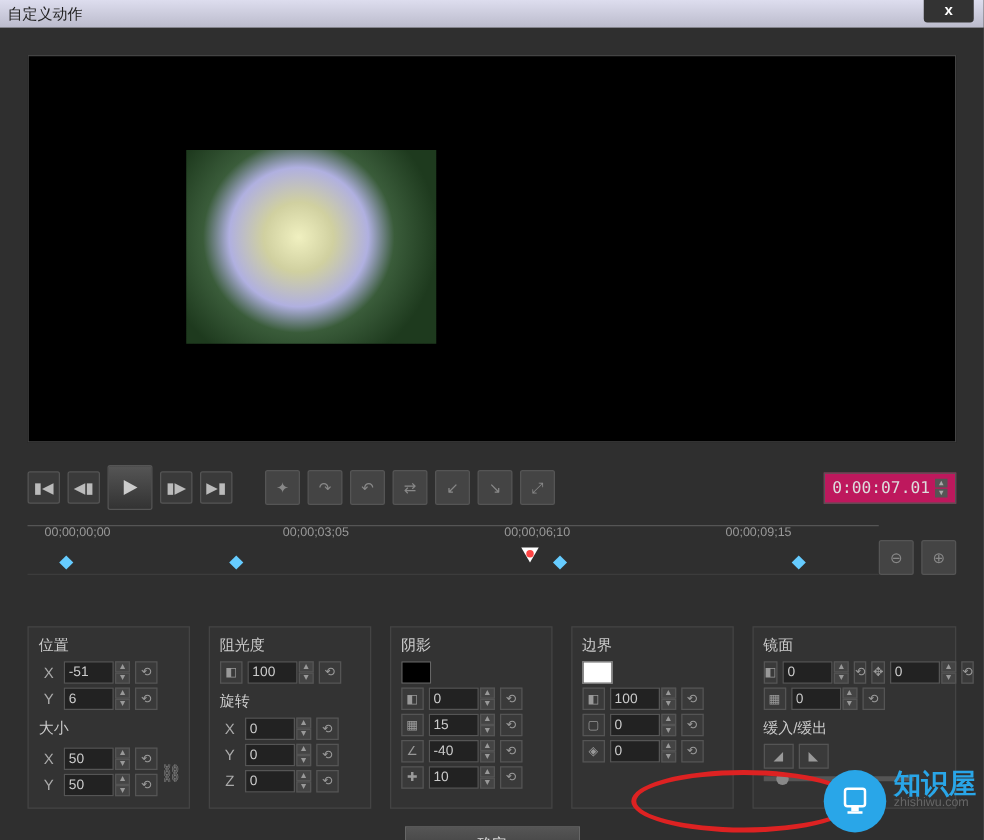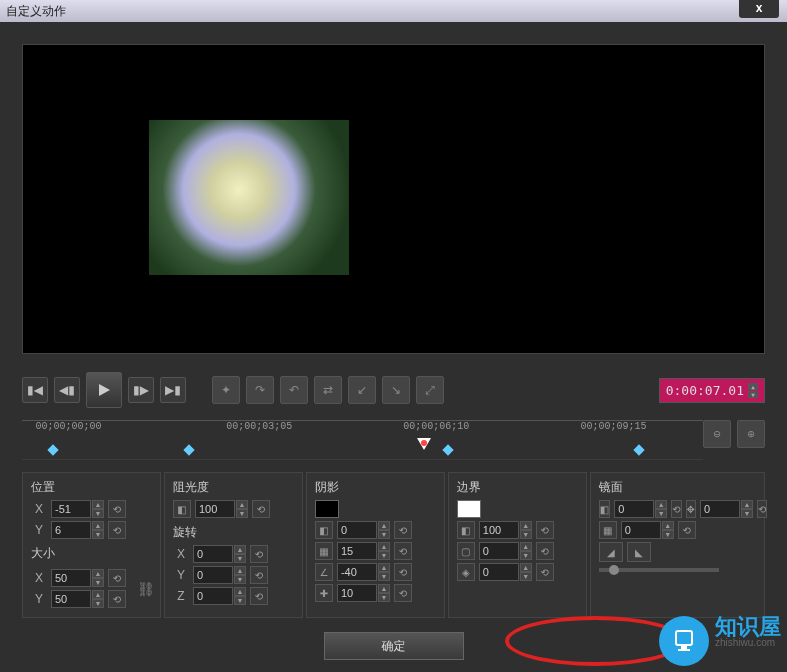--- a/index.html
+++ b/index.html
@@ -16,23 +16,23 @@
   .timecode { margin-left: auto; background: #be185d; border: 1px solid #555; padding: 4px 6px; font-family: monospace; font-size: 13px; color: #ddd; display: flex; align-items: center; gap: 4px; }
   .spinner { display:flex; flex-direction:column; gap:1px; }
   .spinner span { width:10px; height:7px; background:#555; display:block; font-size:6px; text-align:center; line-height:7px; color:#aaa; }
   .timeline-area { padding: 6px 12px 12px; position: relative; }
   .ruler { position: relative; height: 18px; border-top: 1px solid #555; }
   .tick-label { position: absolute; top: 0; font-size: 10px; color: #999; }
   .track { position: relative; height: 20px; margin-top: 2px; border-bottom: 1px solid #3c3c3c; }
   .keyframe { position: absolute; top: 6px; width: 8px; height: 8px; background: #6cf; transform: rotate(45deg); }
   .playhead { position: absolute; top: -2px; width: 0; height: 0; border-left: 7px solid transparent; border-right: 7px solid transparent; border-top: 12px solid #fff; }
   .playhead::after { content:""; position:absolute; left:-3px; top:-10px; width:6px; height:6px; background:#f44; border-radius:50%; }
-  .timeline-row { display:flex; align-items:flex-start;font-family:Liberation Mono, monospace; }
+  .timeline-row { display:flex; align-items:flex-end; }
   .zoom-btns { margin-left:auto; display:flex; gap:6px; }
-  .panels { display: flex; gap: 3px; padding: 0 12px; }
+  .panels { display: flex; gap: 15px; padding: 0 12px; margin-top: 29px; }
   .panel { background: #333; border: 1px solid #444; padding: 6px 8px; flex: 1; min-width: 0; }
   .panel h4 { font-weight: normal; font-size: 12px; color: #ccc; margin-bottom: 4px; }
   .prow { display: flex; align-items: center; gap: 4px; margin: 3px 0; }
   .prow label { width: 16px; color: #aaa; text-align: center; }
   .numbox { display: flex; align-items: flex-start; }
   .numbox input { width: 40px; height: 18px; background: #222; border: 1px solid #555; color: #ccc; padding: 0 3px; font-size: 11px; }
   .sp { display:flex; flex-direction:column; margin-left:1px; }
   .sp span { width:12px; height:9px; background:#444; border:1px solid #555; display:block; font-size:7px; text-align:center; line-height:7px; color:#999; cursor:pointer; }
   .swatch { width: 24px; height: 18px; border: 1px solid #666; }
   .iconbtn { width:18px; height:18px; background:#3a3a3a; border:1px solid #555; color:#999; display:flex; align-items:center; justify-content:center; font-size:10px; cursor:pointer; }
@@ -334,20 +334,21 @@
         <div class="iconbtn">▦</div>
         <div class="numbox">
             <input value="0" style="">
             <div class="sp">
               <span>▲</span>
               <span>▼</span>
             </div>
           </div>
         <div class="iconbtn">⟲</div>
       </div>
+      <h4 style="margin-top:6px">缓入/缓出</h4>
       <div class="prow">
         <div class="iconbtn" style="width:24px;height:20px">◢</div>
         <div class="iconbtn" style="width:24px;height:20px">◣</div>
       </div>
       <div class="slider-mini"></div>
     </div>
 
   </div>
 
   <div class="footer">

